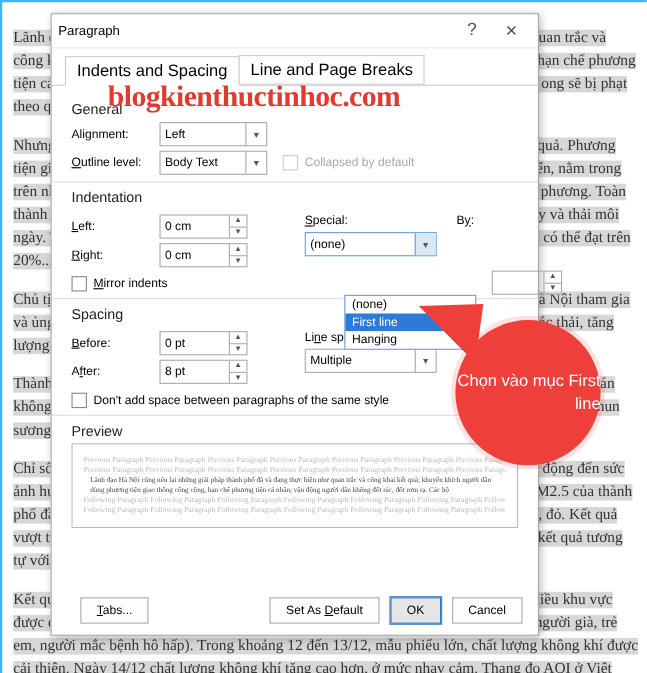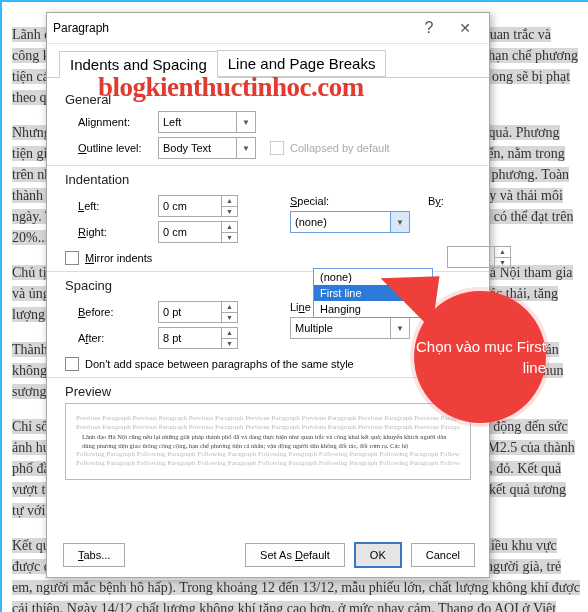--- a/index.html
+++ b/index.html
@@ -9,21 +9,21 @@
 .dialog{position:absolute;left:44px;top:10px;width:442px;height:564px;background:#fff;border:1px solid #a7a7a7;box-shadow:2px 2px 8px rgba(0,0,0,.3)}
 .titlebar{height:30px;display:flex;align-items:center;padding:0 6px;border-bottom:1px solid #e5e5e5}
 .titlebar .t{flex:1;font-size:12px}
 .titlebar .help,.titlebar .close{width:36px;text-align:center;font-size:14px;color:#555;cursor:pointer}
 .titlebar .help{font-size:16px}
 .tabs{display:flex;padding:6px 12px 0 12px;border-bottom:1px solid #ccc}
 .tab{padding:4px 10px;border:1px solid #ccc;background:#fff;margin-right:-1px;position:relative;font-size:15px;cursor:pointer}
 .tab.active{border-bottom:1px solid #fff;top:1px;background:#fff}
 .body{padding:8px 18px 0 18px}
 .grp-h{font-size:13px;color:#222;margin:6px 0 4px 0}
-.row{display:flex;align-items:center;margin:4px 13px}
+.row{display:flex;align-items:center;margin:4px 0}
 .lbl{width:80px;font-size:11px}
 .lbl u{text-decoration:underline}
 .spin{width:78px;height:20px;border:1px solid #aaa;display:flex;align-items:center}
 .spin .v{flex:1;padding:0 4px;font-size:11px}
 .spin .ar,.inp .ar{width:15px;height:100%;border-left:1px solid #aaa;display:flex;flex-direction:column}
 .spin .ar div,.inp .ar{display:flex;align-items:center;justify-content:center;font-size:7px;color:#555;flex:1}
 .spin .ar div+div{border-top:1px solid #aaa}
 .combo{height:20px;border:1px solid #aaa;display:flex;align-items:center;background:#fff}
 .combo .v{flex:1;padding:0 4px;font-size:11px}
 .combo .ar{width:18px;height:100%;border-left:1px solid #aaa;display:flex;align-items:center;justify-content:center;font-size:8px;color:#555}
@@ -37,21 +37,21 @@
 .twocol{display:flex;gap:18px}
 .twocol>div{flex:1}
 .dropdown{position:absolute;left:266px;top:255px;width:118px;border:1px solid #6a9cde;background:#fff;z-index:5}
 .dropdown .opt{padding:2px 6px;font-size:11px;cursor:pointer}
 .dropdown .opt.sel{background:#2d7bd8;color:#fff}
 .cursor{position:absolute;left:374px;top:278px;z-index:6;font-size:14px;color:#000;pointer-events:none}
 .by-spin{position:absolute;left:400px;top:233px;width:62px}
 .preview{border:1px solid #bbb;padding:10px;margin:4px 0 8px 0;font-size:7px;line-height:1.3;color:#bbb;font-family:"Times New Roman",serif}
 .preview .ln{white-space:nowrap;overflow:hidden}
 .preview .mid{color:#444;font-size:6.5px;line-height:1.4;padding:0 6px}
-.btns{position:absolute;bottom:10px;left:2px;right:0;display:flex;align-items:center;padding:0 14px;gap:10px}
+.btns{position:absolute;bottom:10px;left:12px;right:0;display:flex;align-items:center;padding:0 14px;gap:10px}
 .btn{height:22px;padding:0 14px;border:1px solid #aaa;background:#fdfdfd;font-size:11px;display:flex;align-items:center;cursor:pointer}
 .btn.def{border:1px solid #3a78c3;background:#e5e5e5;outline:1px solid #3a78c3}
 .spacer{flex:1}
 .watermark{position:absolute;left:96px;top:70px;font-family:Liberation Serif, serif;font-size:27px;font-weight:bold;color:#e23a2e;z-index:20;letter-spacing:-.5px;pointer-events:none}
 .callout{position:absolute;left:400px;top:268px;z-index:10}
 .bubble{position:absolute;left:12px;top:21px;width:132px;height:132px;border-radius:50%;background:#ee3f3a;color:#fff;display:flex;align-items:center;justify-content:center;text-align:right;font-size:15px;line-height:1.4;box-shadow:0 0 0 4px rgba(238,63,58,.15)}
 .tail{position:absolute;left:-24px;top:2px;width:0;height:0;border-right:58px solid #ee3f3a;border-top:10px solid transparent;border-bottom:44px solid transparent;transform:rotate(8deg)}
 </style>
 </head>
 <body>

